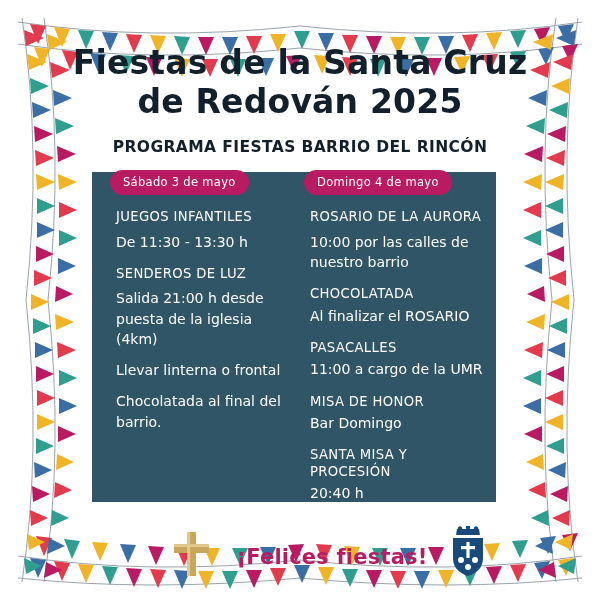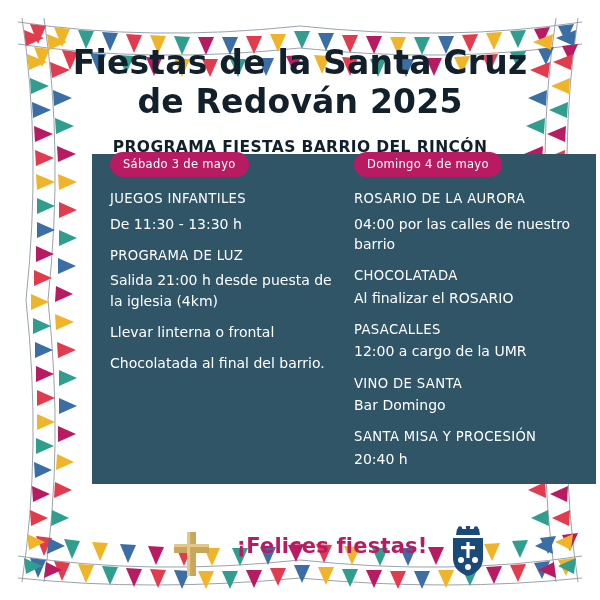--- a/index.html
+++ b/index.html
@@ -58,22 +58,22 @@
     font-weight: bold;
     font-size: 15.5px;
     letter-spacing: 0.4px;
     margin: 16px 0 0 0;
   }
 
   
   .panel {
     position: absolute;
     left: 30px;
-    top: 124px;
-    width: 504px;
+    top: 142px;
+    width: 404px;
     height: 330px;
     background: #2f5566;
     box-sizing: border-box;
     display: flex;
     flex-direction: row;
   }
 
   .col {
     width: 50%;
     box-sizing: border-box;
@@ -97,20 +97,21 @@
     position: relative;
   }
 
   .badge-wrap {
     text-align: left;
     margin-top: 0;
   }
 
   .evt {
     margin-top: 14px;
+    margin-left: 6px;
   }
   .evt-name {
     color: #ffffff;
     font-family: "DejaVu Sans", sans-serif;
     font-size: 13.2px;
     letter-spacing: 0.35px;
     line-height: 1.25;
   }
   .evt-detail {
     color: #ffffff;
@@ -135,21 +136,21 @@
     position: absolute;
     left: 78px;
     top: 22px;
     width: 44px;
     height: 48px;
   }
 
   .felices {
     position: absolute;
     left: 130px;
-    top: 26px;
+    top: 37px;
     width: 220px;
     text-align: center;
     color: #b91b63;
     font-family: "DejaVu Sans", sans-serif;
     font-weight: bold;
     font-size: 21px;
     letter-spacing: 0.2px;
   }
 
   .shield {
@@ -377,56 +378,56 @@
         <div class="badge-wrap">
           <span class="day-badge">Sábado 3 de mayo</span>
         </div>
 
         <div class="evt">
           <div class="evt-name">JUEGOS INFANTILES</div>
           <div class="evt-detail">De 11:30 - 13:30 h</div>
         </div>
 
         <div class="evt">
-          <div class="evt-name">PROGRAMA DE LUZ</div>
+          <div class="evt-name">SENDEROS DE LUZ</div>
           <div class="evt-detail">Salida 21:00 h desde puesta de la iglesia (4km)</div>
         </div>
 
         <div class="evt small-gap">
           <div class="evt-detail tight">Llevar linterna o frontal</div>
         </div>
 
         <div class="evt small-gap">
           <div class="evt-detail tight">Chocolatada al final del barrio.</div>
         </div>
 
       </div>
 
       <div class="col col-right">
         <div class="badge-wrap">
           <span class="day-badge">Domingo 4 de mayo</span>
         </div>
 
         <div class="evt">
           <div class="evt-name">ROSARIO DE LA AURORA</div>
-          <div class="evt-detail">04:00 por las calles de nuestro barrio</div>
+          <div class="evt-detail">10:00 por las calles de nuestro barrio</div>
         </div>
 
         <div class="evt">
           <div class="evt-name">CHOCOLATADA</div>
           <div class="evt-detail tight">Al finalizar el ROSARIO</div>
         </div>
 
         <div class="evt">
           <div class="evt-name">PASACALLES</div>
-          <div class="evt-detail tight">12:00 a cargo de la UMR</div>
-        </div>
-
-        <div class="evt">
-          <div class="evt-name">VINO DE SANTA</div>
+          <div class="evt-detail tight">11:00 a cargo de la UMR</div>
+        </div>
+
+        <div class="evt">
+          <div class="evt-name">MISA DE HONOR</div>
           <div class="evt-detail tight">Bar Domingo</div>
         </div>
 
         <div class="evt">
           <div class="evt-name">SANTA MISA Y PROCESIÓN</div>
           <div class="evt-detail tight">20:40 h</div>
         </div>
       </div>
     </div>
 

